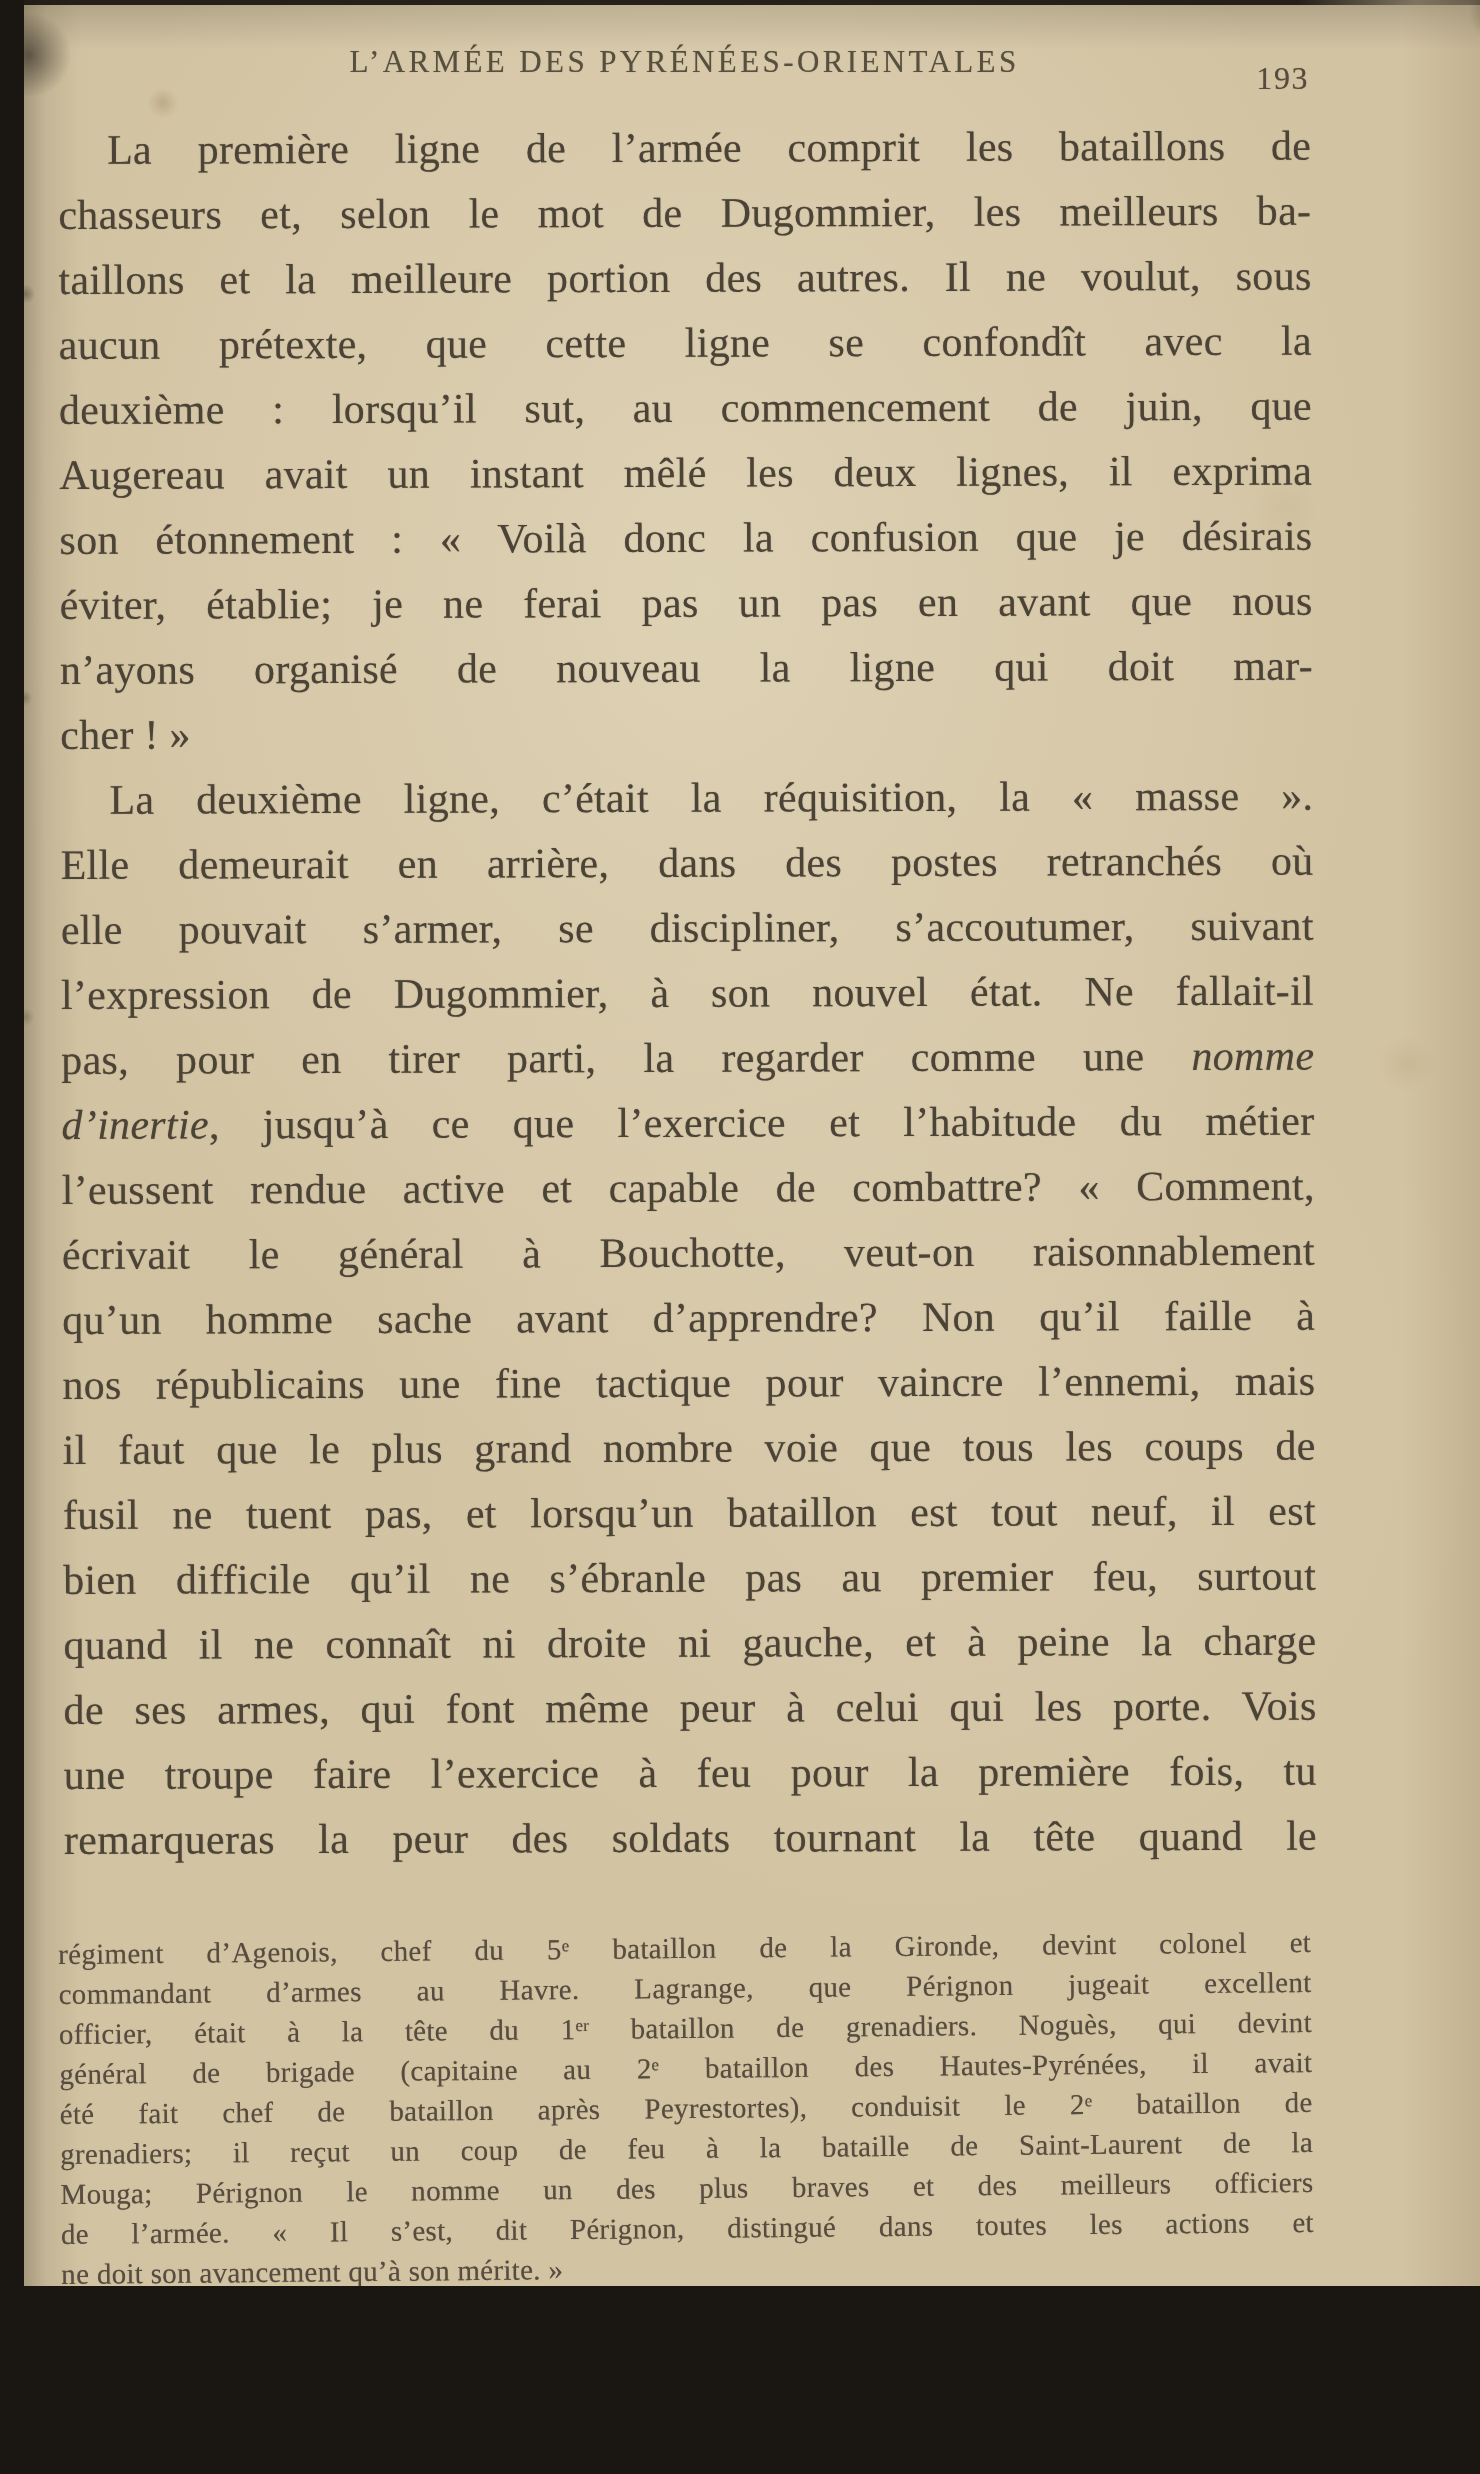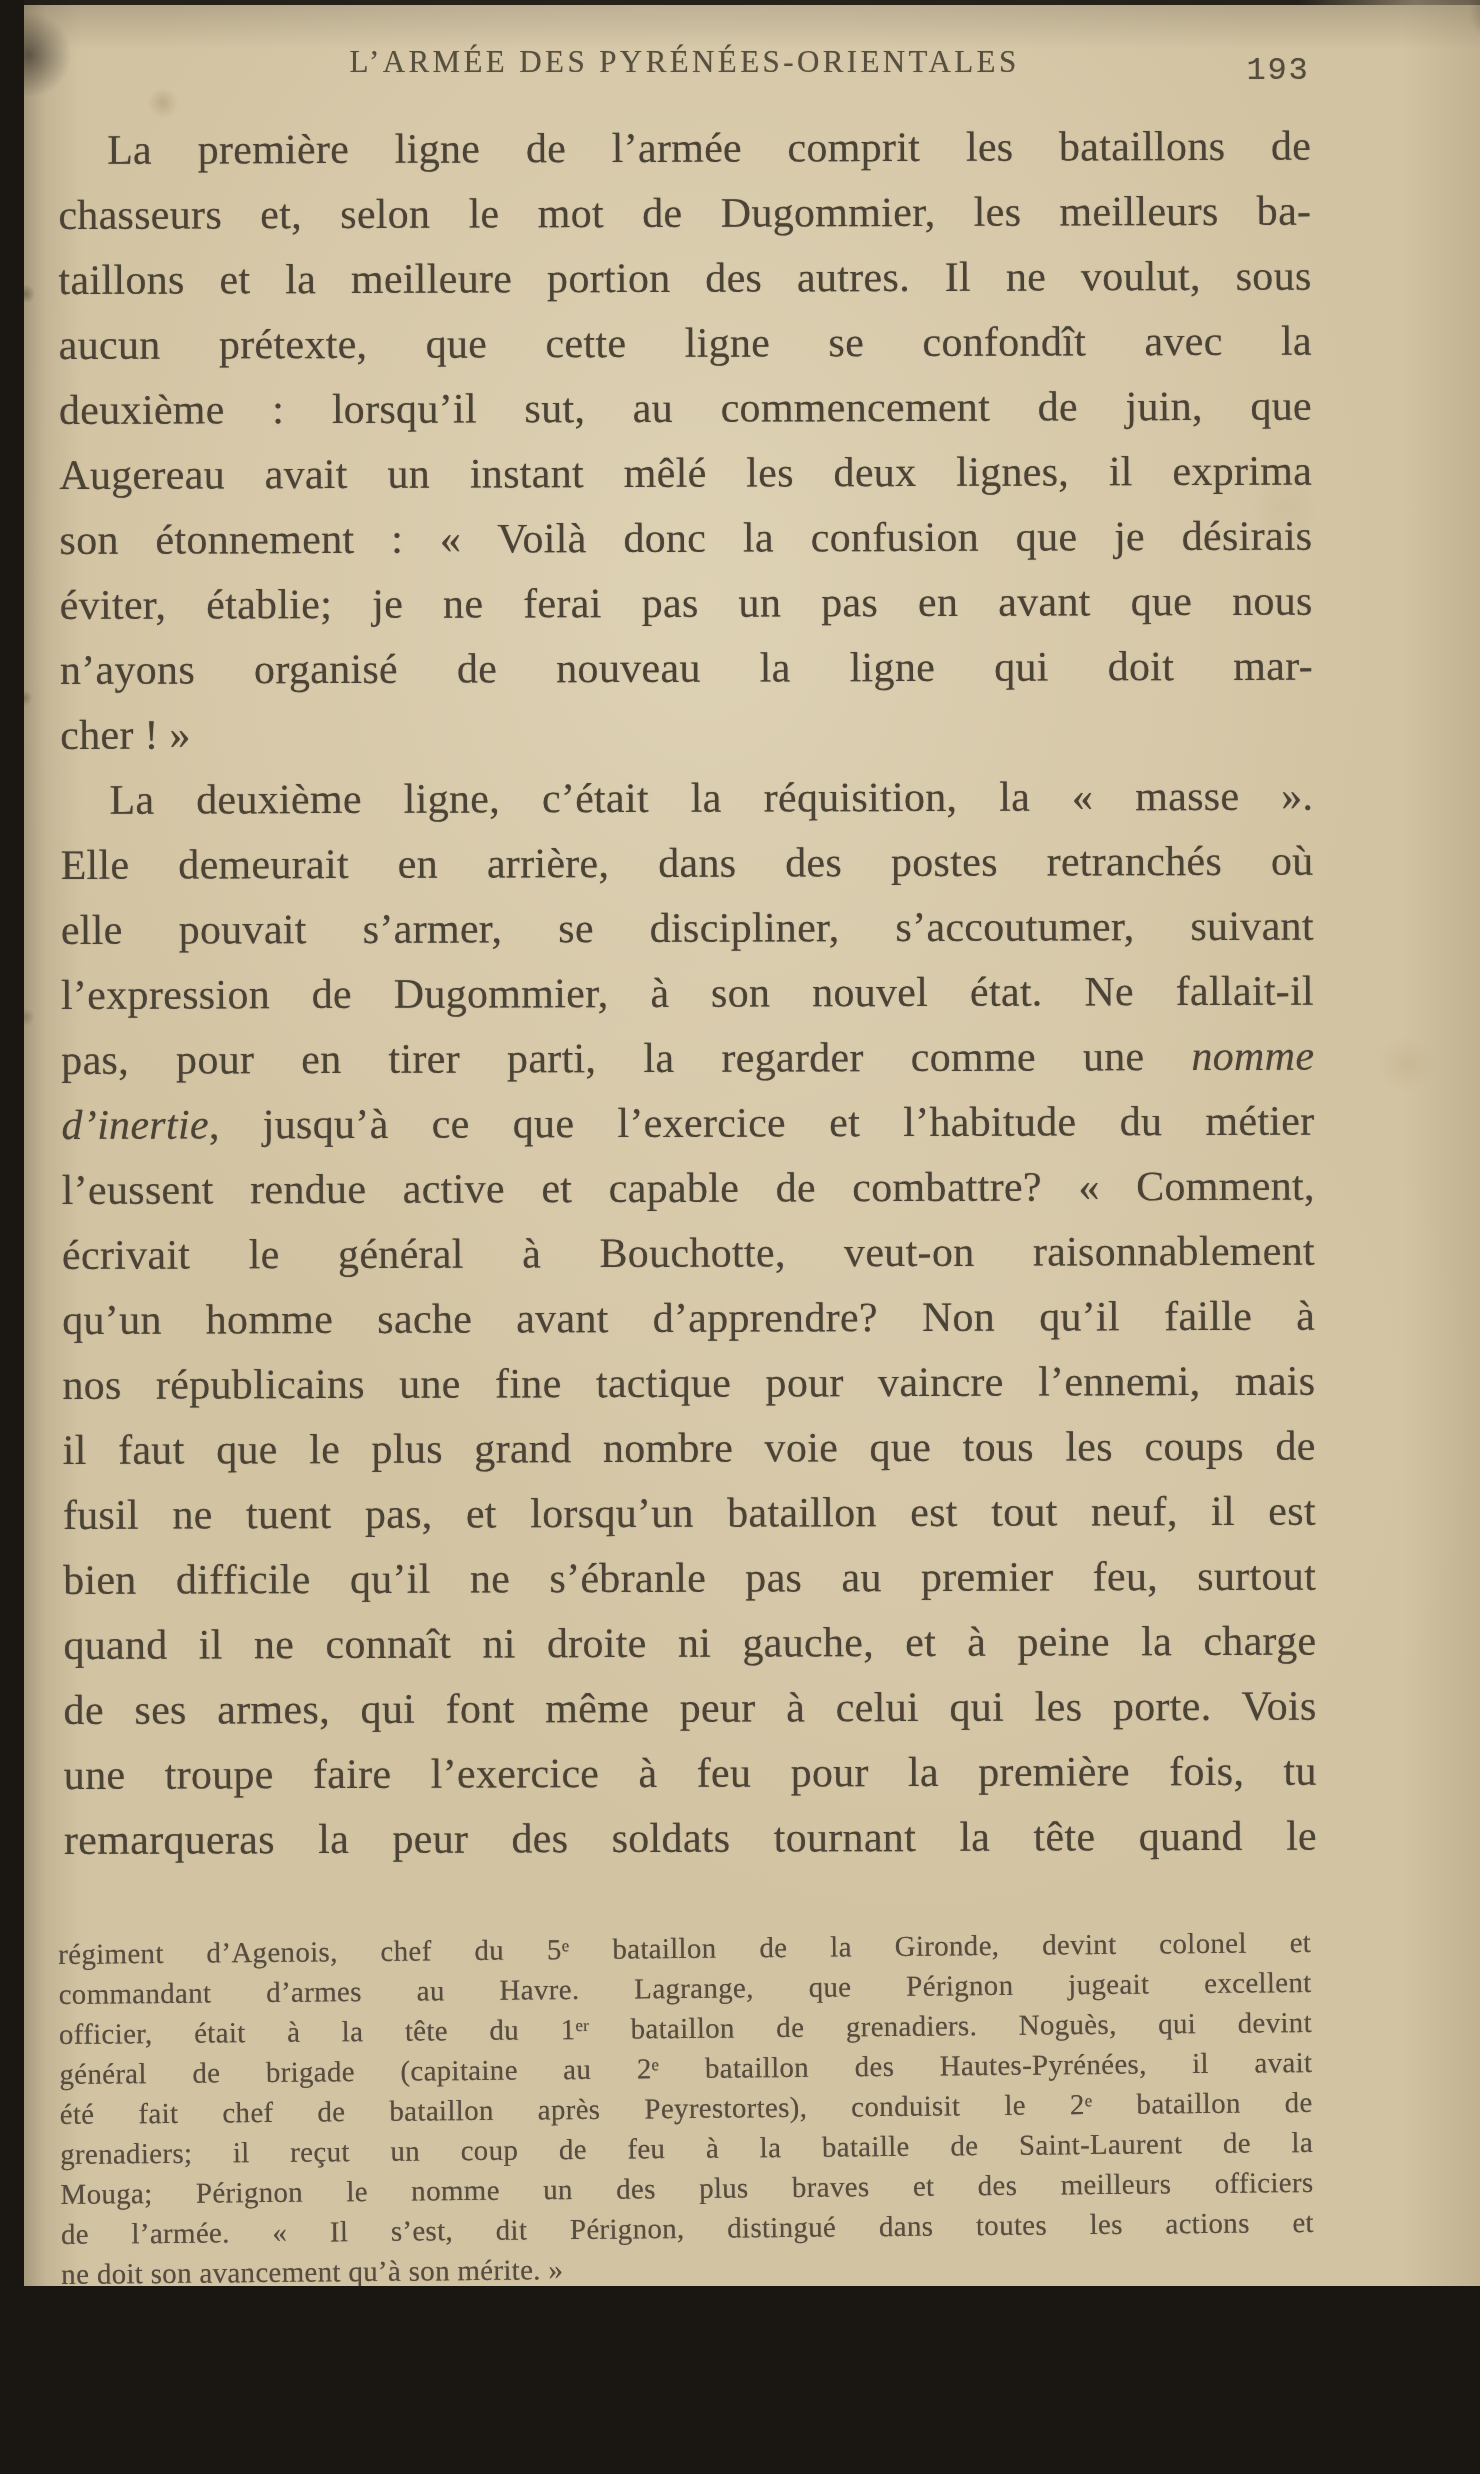--- a/index.html
+++ b/index.html
@@ -50,24 +50,23 @@
   .page-header{
     position:absolute;left:34px;top:44px;width:1253px;height:54px;
     color:#57503f;
   }
   .running-title{
     display:block;text-align:center;
     font-size:31px;letter-spacing:3.4px;font-weight:400;
     text-shadow:0 0 0.8px rgba(87,80,63,.5);
   }
   .page-number{
-    position:absolute;right:1.7px;top:8px;
+    position:absolute;right:1.7px;top:16px;
     font-size:32px;letter-spacing:1.7px;color:#554c3d;
     text-shadow:0 0 0.8px rgba(85,76,61,.5);
-    font-family:Liberation Mono, monospace;
   }
   .body-text{
     position:absolute;left:34px;top:118px;width:1253px;
     font-size:42px;line-height:65px;color:var(--ink);
     letter-spacing:0.3px;
     transform:rotate(-0.2deg);transform-origin:0 0;
     text-shadow:0 0 1.1px rgba(76,67,55,.55);
   }
   .footnote-text{
     position:absolute;left:34px;top:1934px;width:1253px;

